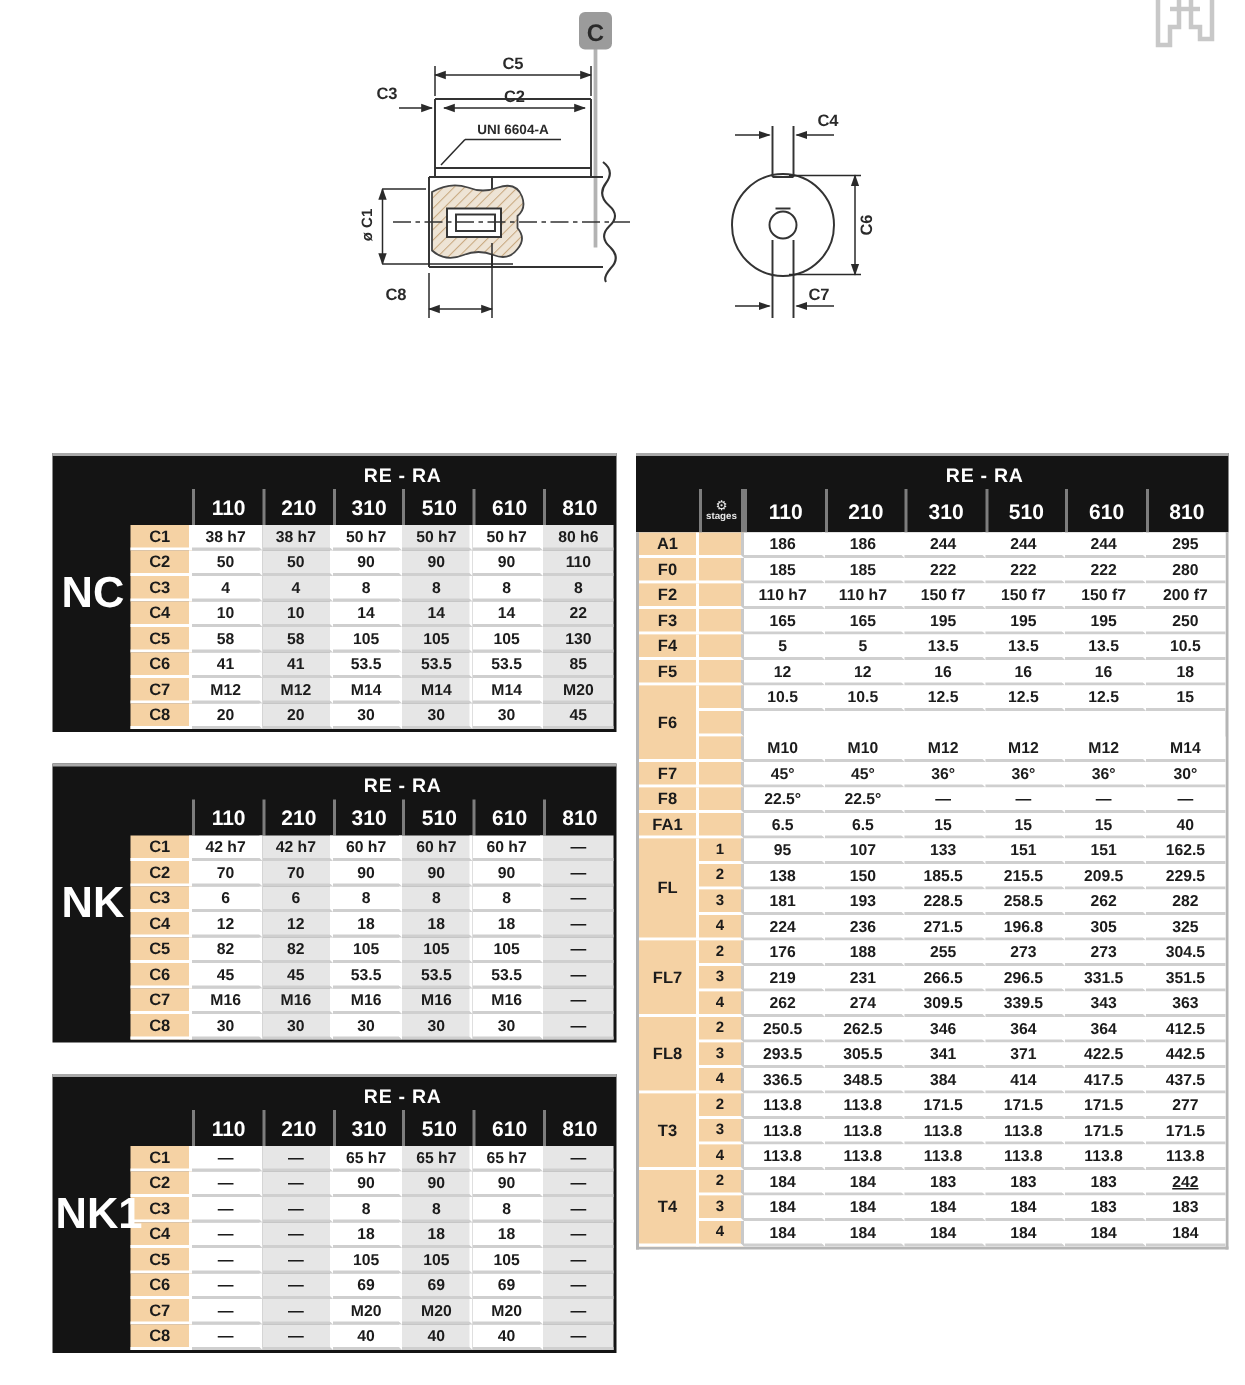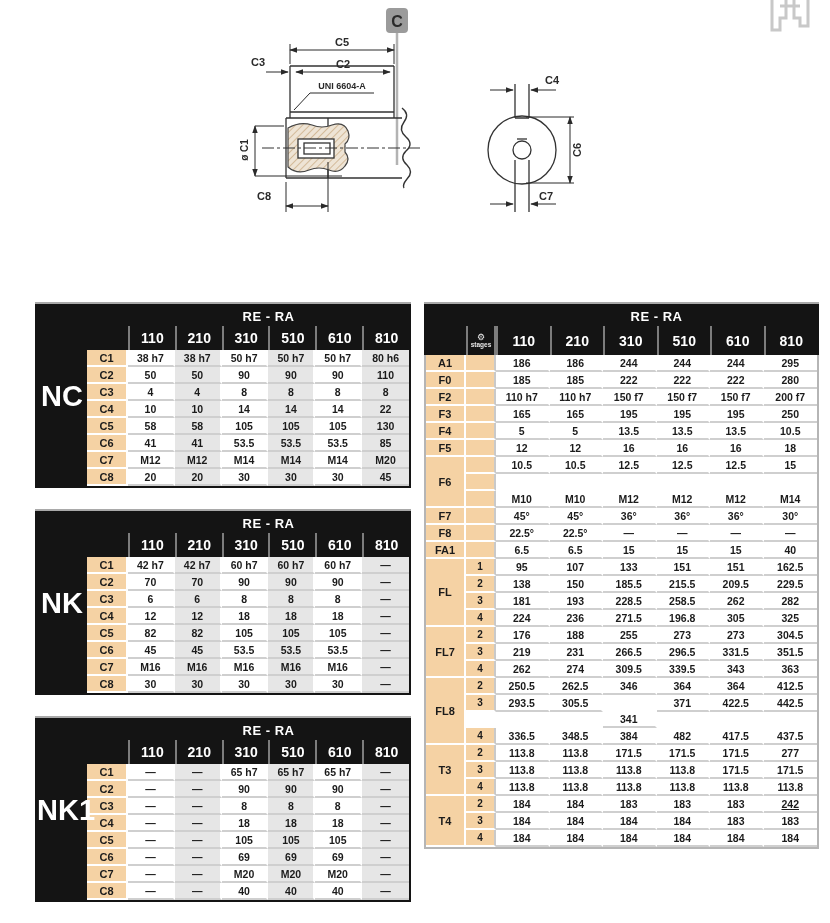--- a/index.html
+++ b/index.html
@@ -592,29 +592,29 @@
           <div class="rt-stage" style="grid-area: 1 / 2;">2</div>
           <div class="rt-cell" style="grid-area: 1 / 3;">250.5</div>
           <div class="rt-cell alt" style="grid-area: 1 / 4;">262.5</div>
           <div class="rt-cell" style="grid-area: 1 / 5;">346</div>
           <div class="rt-cell alt" style="grid-area: 1 / 6;">364</div>
           <div class="rt-cell" style="grid-area: 1 / 7;">364</div>
           <div class="rt-cell alt lastc" style="grid-area: 1 / 8;">412.5</div>
           <div class="rt-stage" style="grid-area: 2 / 2;">3</div>
           <div class="rt-cell" style="grid-area: 2 / 3;">293.5</div>
           <div class="rt-cell alt" style="grid-area: 2 / 4;">305.5</div>
-          <div class="rt-cell" style="grid-area: 2 / 5; margin-top: 16px;">341</div>
+          <div class="rt-cell" style="grid-area: 2 / 5;">341</div>
           <div class="rt-cell alt" style="grid-area: 2 / 6;">371</div>
           <div class="rt-cell" style="grid-area: 2 / 7;">422.5</div>
           <div class="rt-cell alt lastc" style="grid-area: 2 / 8;">442.5</div>
           <div class="rt-stage" style="grid-area: 3 / 2;">4</div>
           <div class="rt-cell" style="grid-area: 3 / 3;">336.5</div>
           <div class="rt-cell alt" style="grid-area: 3 / 4;">348.5</div>
           <div class="rt-cell" style="grid-area: 3 / 5;">384</div>
-          <div class="rt-cell alt" style="grid-area: 3 / 6;">482</div>
+          <div class="rt-cell alt" style="grid-area: 3 / 6;">414</div>
           <div class="rt-cell" style="grid-area: 3 / 7;">417.5</div>
           <div class="rt-cell alt lastc" style="grid-area: 3 / 8;">437.5</div>
         </div>
         <div class="rt-group">
           <div class="rt-lab" style="grid-area: 1 / 1 / span 3;">T3</div>
           <div class="rt-stage" style="grid-area: 1 / 2;">2</div>
           <div class="rt-cell" style="grid-area: 1 / 3;">113.8</div>
           <div class="rt-cell alt" style="grid-area: 1 / 4;">113.8</div>
           <div class="rt-cell" style="grid-area: 1 / 5;">171.5</div>
           <div class="rt-cell alt" style="grid-area: 1 / 6;">171.5</div>

